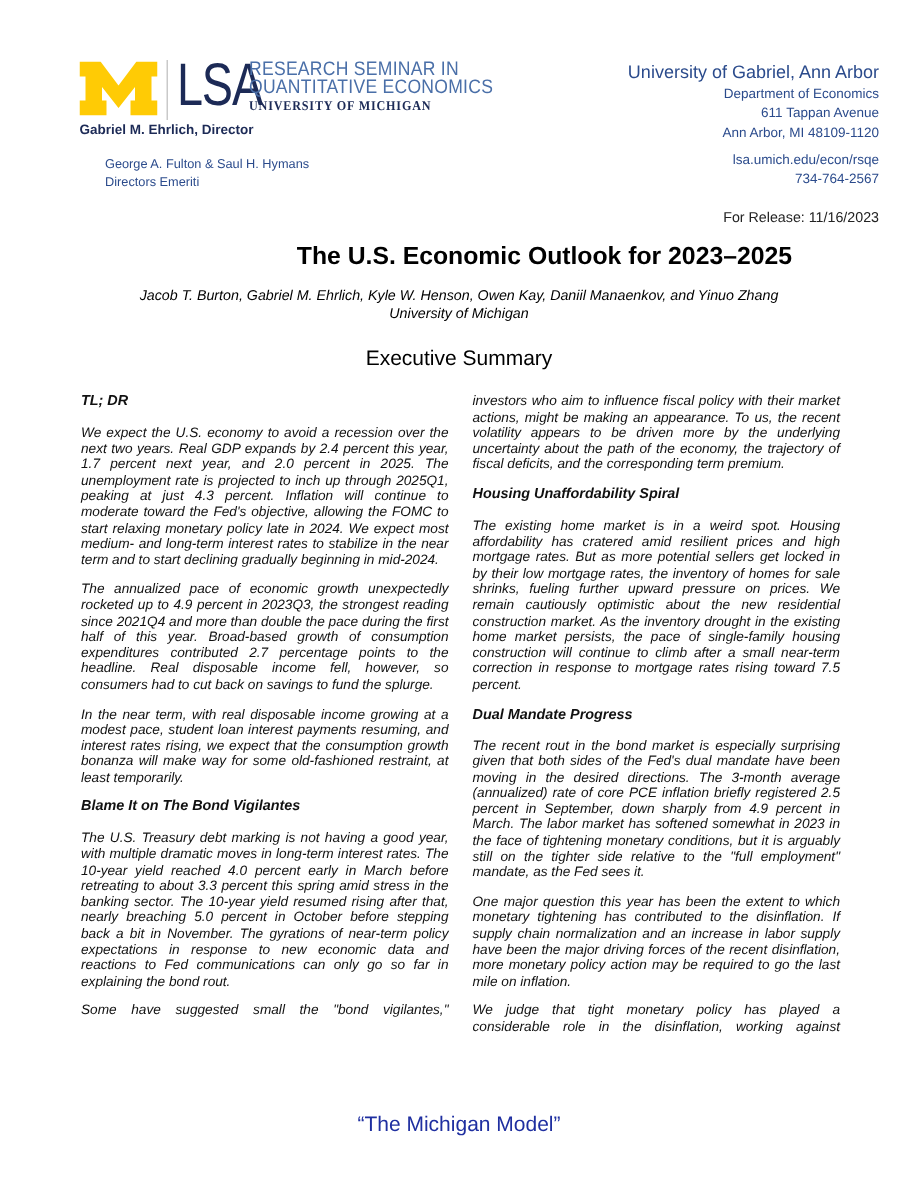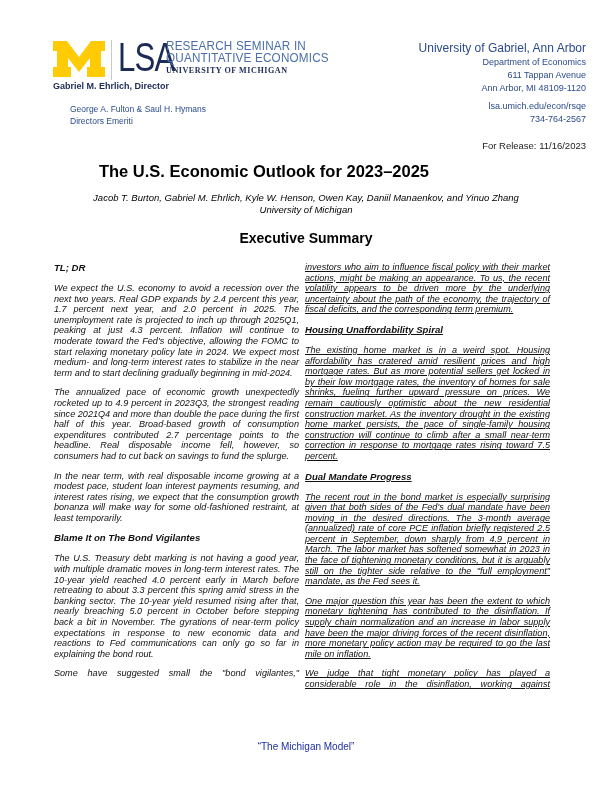--- a/index.html
+++ b/index.html
@@ -16,32 +16,32 @@
   .director { left: 53px; top: 81px; font-size: 9px; font-weight: bold; color: #1c2a56; }
   .emeriti { left: 53px; top: 103px; font-size: 8.5px; line-height: 12px; color: #2b4b8c; margin-left: 17px; }
 
   .addr { right: 26px; top: 40px; text-align: right; color: #2b4b8c; }
   .addr .big { font-size: 12px; line-height: 16px; }
   .addr .small { font-size: 9px; line-height: 13px; }
   .addr .gap { height: 5px; }
 
   .release { right: 26px; top: 140px; font-size: 9.5px; color: #222; }
 
-  .title { left: 0; width: 528px; top: 162px; text-align: center; font-size: 16.5px; font-weight: bold; }
+  .title { left: 0; width: 528px; top: 162px; text-align: right; font-size: 16.5px; font-weight: bold; }
   .authors { left: 0; width: 612px; top: 192px; text-align: center; font-size: 9.5px; font-style: italic; line-height: 12px; }
-  .exec { left: 0; width: 612px; top: 230px; text-align: center; font-size: 14px; font-weight: bold; }
+  .exec { left: 0; width: 612px; top: 230px; text-align: center; font-size: 14px; font-weight: normal; }
 
   .col { top: 262px; width: 245px; font-size: 9.1px; line-height: 10.6px; font-style: italic; color: #111; }
   .col.left { left: 54px; }
-  .col.right { left: 305px; top: 262px; text-decoration: underline; }
+  .col.right { left: 315px; top: 262px; }
   .col h3 { margin: 0 0 9px 0; font-size: 9.6px; font-weight: bold; font-style: italic; line-height: 12px; }
   .col p { margin: 0 0 9px 0; text-align: justify; }
   .col p.last-line { text-align-last: justify; }
 
-  .footer { left: 0; width: 612px; top: 741px; text-align: center; font-size: 10px; color: #1f2fa0; }
+  .footer { left: 0; width: 612px; top: 741px; text-align: center; font-size: 14px; color: #1f2fa0; }
 </style>
 </head>
 <body>
 
 <svg class="abs logo-m" viewBox="0 0 52 36">
   <polygon fill="#FFCB05" points="0,0 14,0 26,16 38,0 52,0 52,10 48,10 48,26 52,26 52,36 34,36 34,26 37,26 37,17 26,31 15,17 15,26 18,26 18,36 0,36 0,26 4,26 4,10 0,10"></polygon>
 </svg>
 <div class="abs logo-sep"></div>
 <div class="abs logo-lsa">LSA</div>
 <div class="abs logo-rs">

